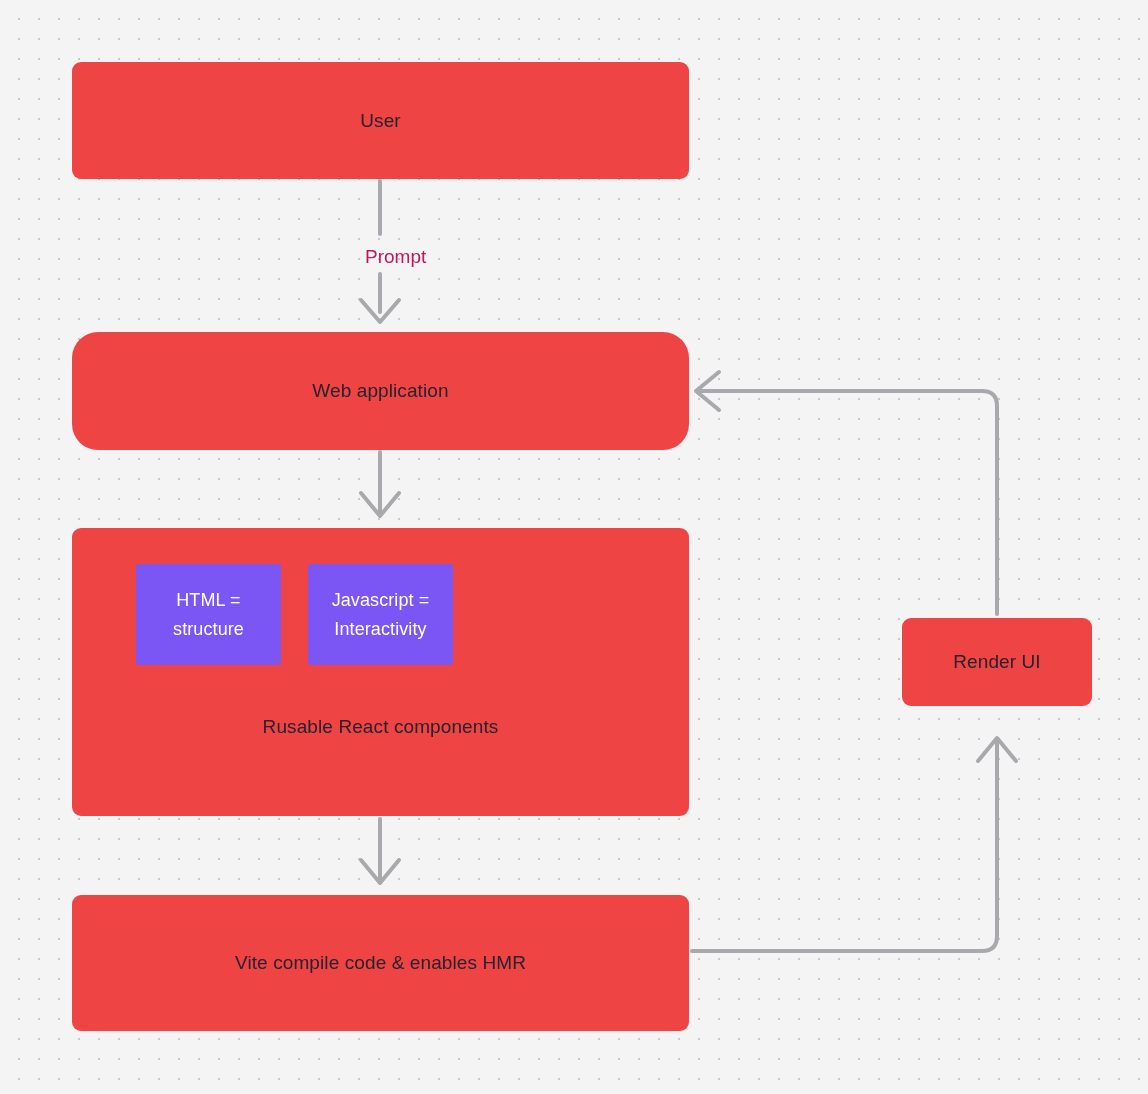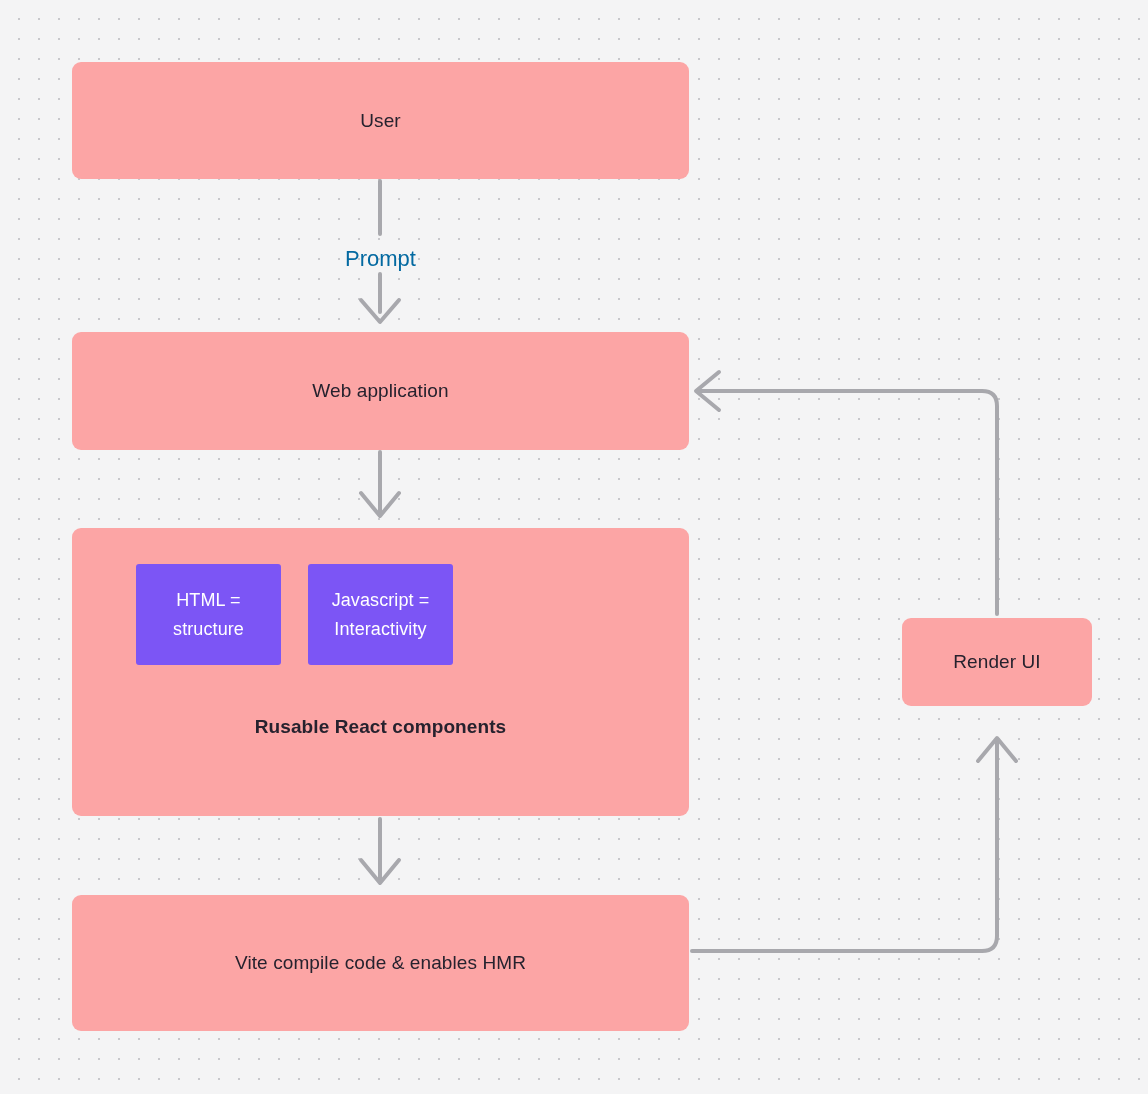--- a/index.html
+++ b/index.html
@@ -30,32 +30,32 @@
     left: 0;
     top: 0;
     width: 1148px;
     height: 1094px;
     pointer-events: none;
   }
 
   
   .node {
     position: absolute;
-    background: #fca5a5;
+    background: #ef4444;
     border-radius: 9px;
     display: flex;
     align-items: center;
     justify-content: center;
     color: #26222e;
     font-size: 19px;
     letter-spacing: 0.1px;
   }
 
   .node-user        { left: 72px;  top: 62px;  width: 617px; height: 117px; }
-  .node-webapp      { left: 72px;  top: 332px; width: 617px; height: 118px; }
+  .node-webapp      { left: 72px;  top: 332px; width: 617px; height: 118px; border-radius: 26px; }
   .node-components  { left: 72px;  top: 528px; width: 617px; height: 288px;
                       display: block; }
   .node-vite        { left: 72px;  top: 895px; width: 617px; height: 136px; }
   .node-render      { left: 902px; top: 618px; width: 190px; height: 88px; }
 
   
   .chip-row {
     position: absolute;
     left: 64px;
     top: 36px;
@@ -79,30 +79,30 @@
   }
 
   .chip-caption {
     position: absolute;
     left: 0;
     top: 188px;
     width: 617px;
     text-align: center;
     font-size: 19px;
     color: #26222e;
-    font-weight: bold;
   }
 
   
   .edge-label {
     position: absolute;
-    font-size: 22px;
-    color: #0369a1;
+    font-size: 19px;
+    color: #be185d;
     background: transparent;
     white-space: nowrap;
+    margin-left: 20px;
   }
   .edge-label-prompt {
     left: 345px;
     top: 246px;
   }
 </style>
 </head>
 <body>
 
 <div class="canvas">

